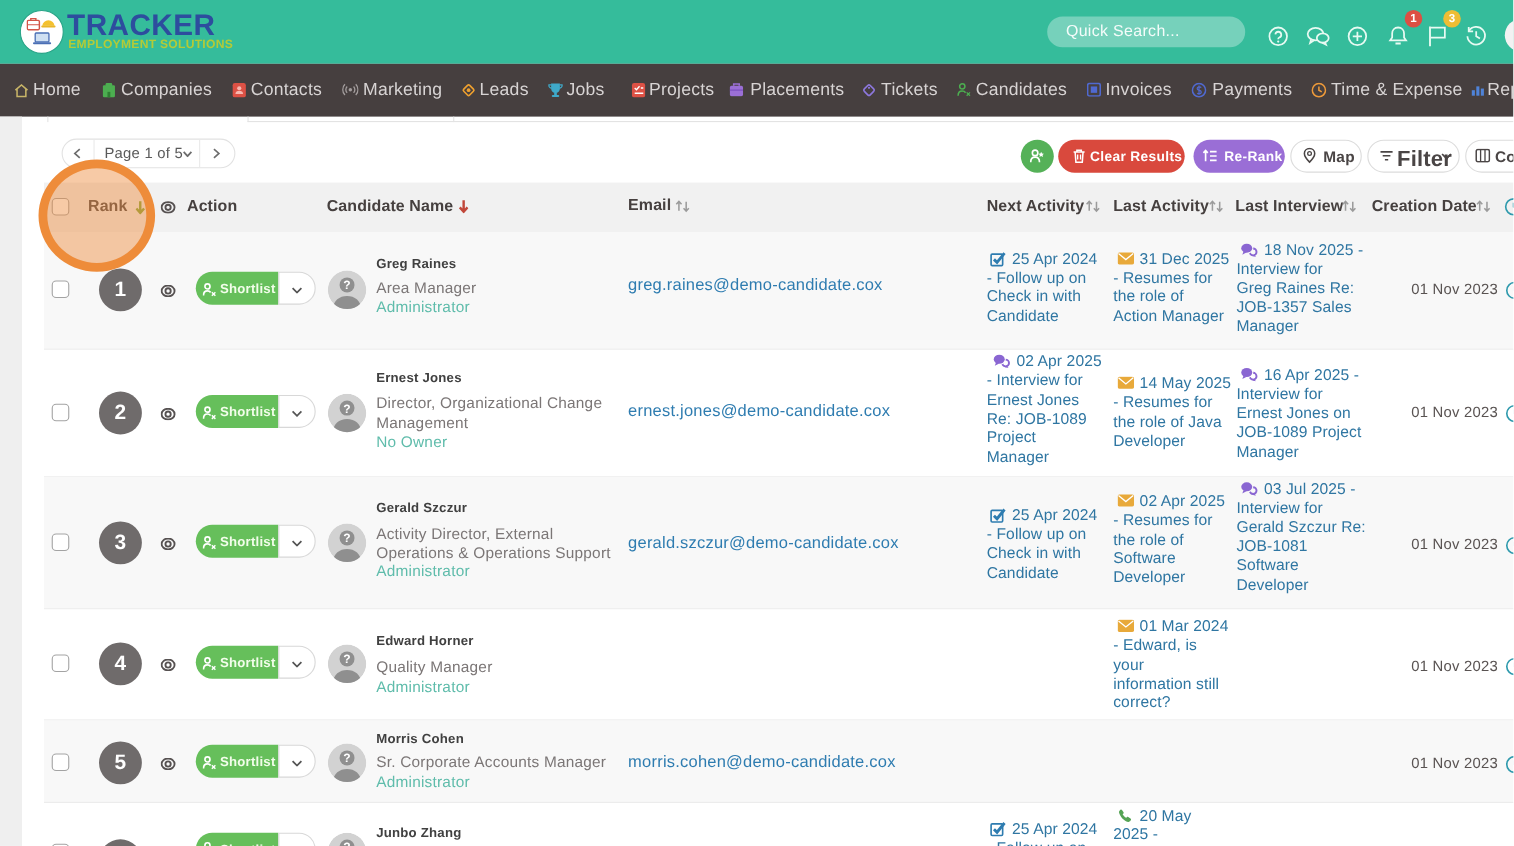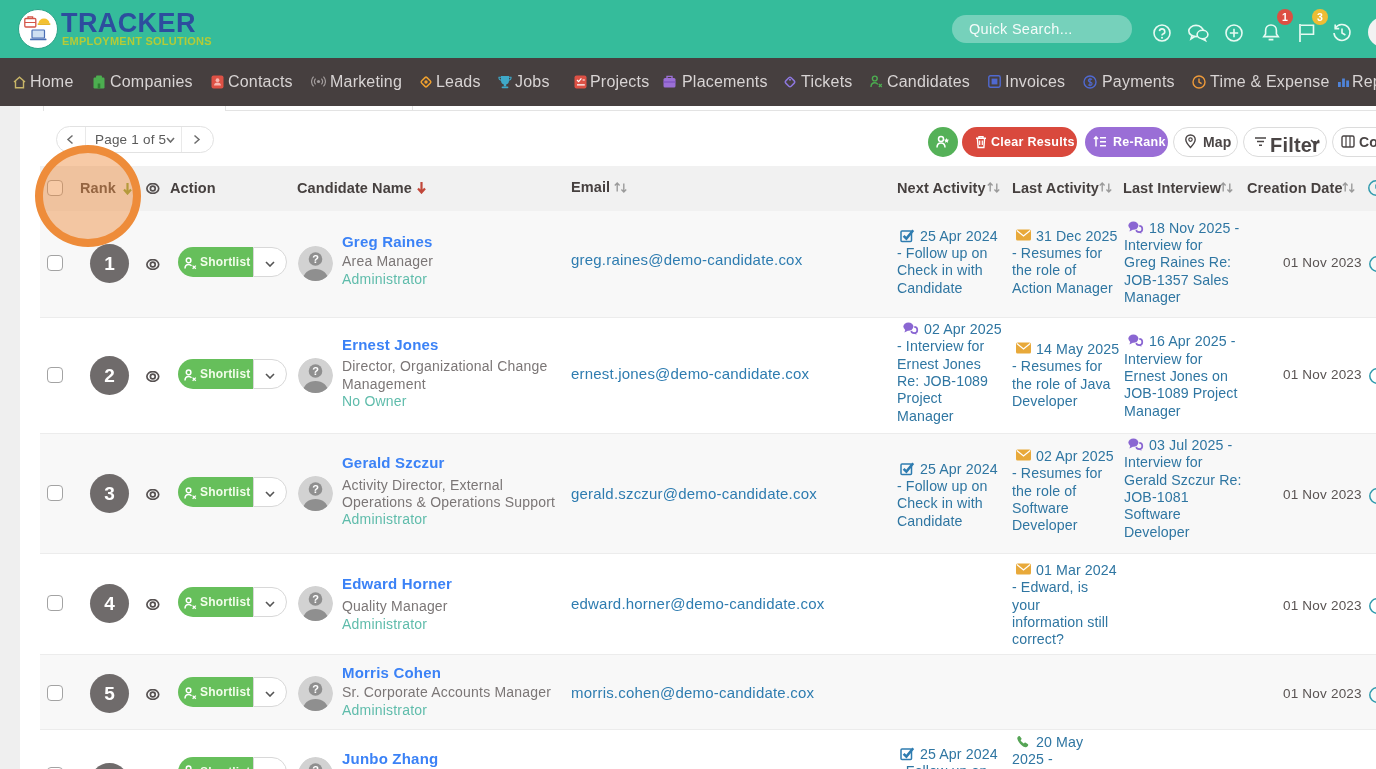--- a/index.html
+++ b/index.html
@@ -1,21 +1,21 @@
 <!DOCTYPE html>
 <html><head><meta charset="utf-8"><style>
 *{margin:0;padding:0;box-sizing:border-box}
 body{font-family:"Liberation Sans",sans-serif;}
 .pg{position:relative;width:1376px;height:769px;overflow:hidden;background:#fff}
 .abs{position:absolute}
 .nav-t{font-size:16px;color:#d8d4d4;letter-spacing:.2px}
 .hdr-t{font-size:14.5px;font-weight:700;color:#46403f;letter-spacing:.1px}
 .cbx{position:absolute;width:16px;height:16px;border:1.6px solid #a3a3a3;border-radius:4px;background:#fff}
 .rankc{position:absolute;width:39px;height:39px;border-radius:50%;background:#6f6b6b;color:#fff;font-size:19px;font-weight:700;text-align:center;line-height:39px}
-.nm{position:absolute;font-size:15px;font-weight:700;color:#3b82f6;letter-spacing:.2px}
+.nm{position:absolute;font-size:12px;font-weight:700;color:#404040;letter-spacing:.2px}
 .tt{position:absolute;font-size:14px;color:#7b7676;letter-spacing:.2px}
 .ow{position:absolute;font-size:14px;color:#5fbcab;letter-spacing:.2px}
 .em{position:absolute;font-size:15px;color:#2e7cb0;letter-spacing:.2px}
 .ac{position:absolute;font-size:14.2px;color:#2f76a2;letter-spacing:.1px}
 .cr{position:absolute;font-size:13.5px;color:#595352;letter-spacing:.2px}
 .pillg{position:absolute;width:75px;height:30px;background:#66bf5b;border-radius:15px 0 0 15px;color:#f2fdea;font-size:12px;font-weight:700;line-height:30px;padding-left:22px;letter-spacing:.2px}
 .pillw{position:absolute;width:34px;height:30px;background:#fff;border:1px solid #d8d8d8;border-radius:0 15px 15px 0}
 </style></head><body>
 <div class="pg">
 <div class="abs" style="left:0;top:0;width:1376px;height:58px;background:#35bc9b"></div>
@@ -408,21 +408,20 @@
 <div class="nm" style="left:342px;top:575px">Edward Horner</div>
 <div class="tt" style="left:342px;top:598px">Quality Manager</div>
 <div class="ow" style="left:342px;top:616px">Administrator</div>
 <div class="nm" style="left:342px;top:664px">Morris Cohen</div>
 <div class="tt" style="left:342px;top:684px">Sr. Corporate Accounts Manager</div>
 <div class="ow" style="left:342px;top:702px">Administrator</div>
 <div class="nm" style="left:342px;top:750px">Junbo Zhang</div>
 <div class="em" style="left:571px;top:251px">greg.raines@demo-candidate.cox</div>
 <div class="em" style="left:571px;top:365px">ernest.jones@demo-candidate.cox</div>
 <div class="em" style="left:571px;top:485px">gerald.szczur@demo-candidate.cox</div>
-<div class="em" style="left:571px;top:595px">edward.horner@demo-candidate.cox</div>
 <div class="em" style="left:571px;top:684px">morris.cohen@demo-candidate.cox</div>
 <svg style="position:absolute;left:900px;top:228px" width="15" height="15" viewBox="0 0 15 15">
       <rect x="1" y="3" width="10.5" height="10.5" rx="1" fill="none" stroke="#2e7cb0" stroke-width="1.5"></rect>
       <path d="M3.6 7.8 L6.4 10.6 L13.2 2.2" fill="none" stroke="#2e7cb0" stroke-width="2.6"></path>
     </svg>
 <div class="ac" style="left:920px;top:228px">25 Apr 2024</div>
 <div class="ac" style="left:897px;top:245px">- Follow up on</div>
 <div class="ac" style="left:897px;top:262px">Check in with</div>
 <div class="ac" style="left:897px;top:280px">Candidate</div>
 <svg style="position:absolute;left:1016px;top:229px" width="15" height="12" viewBox="0 0 15 12">

